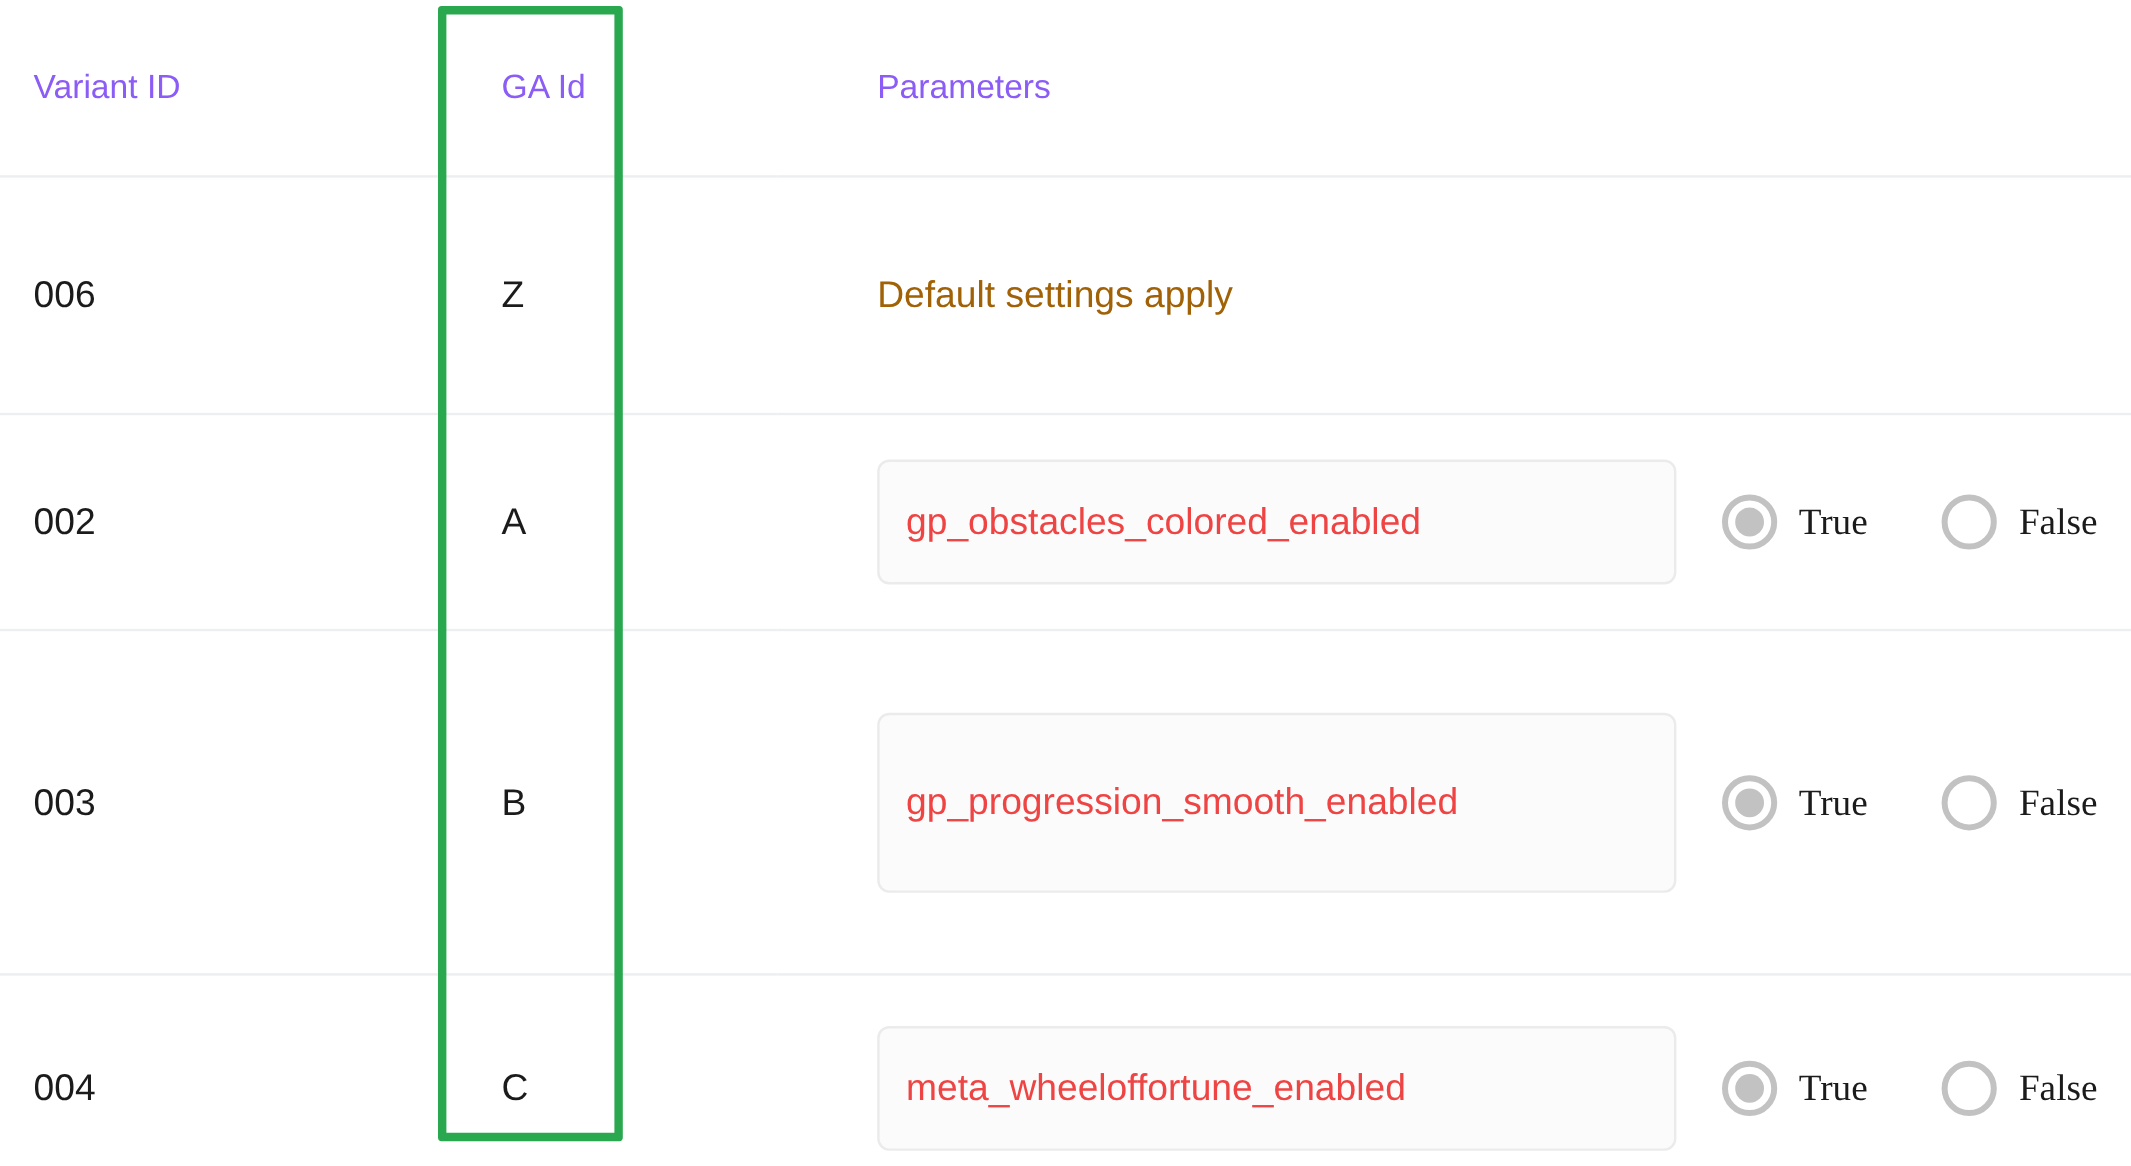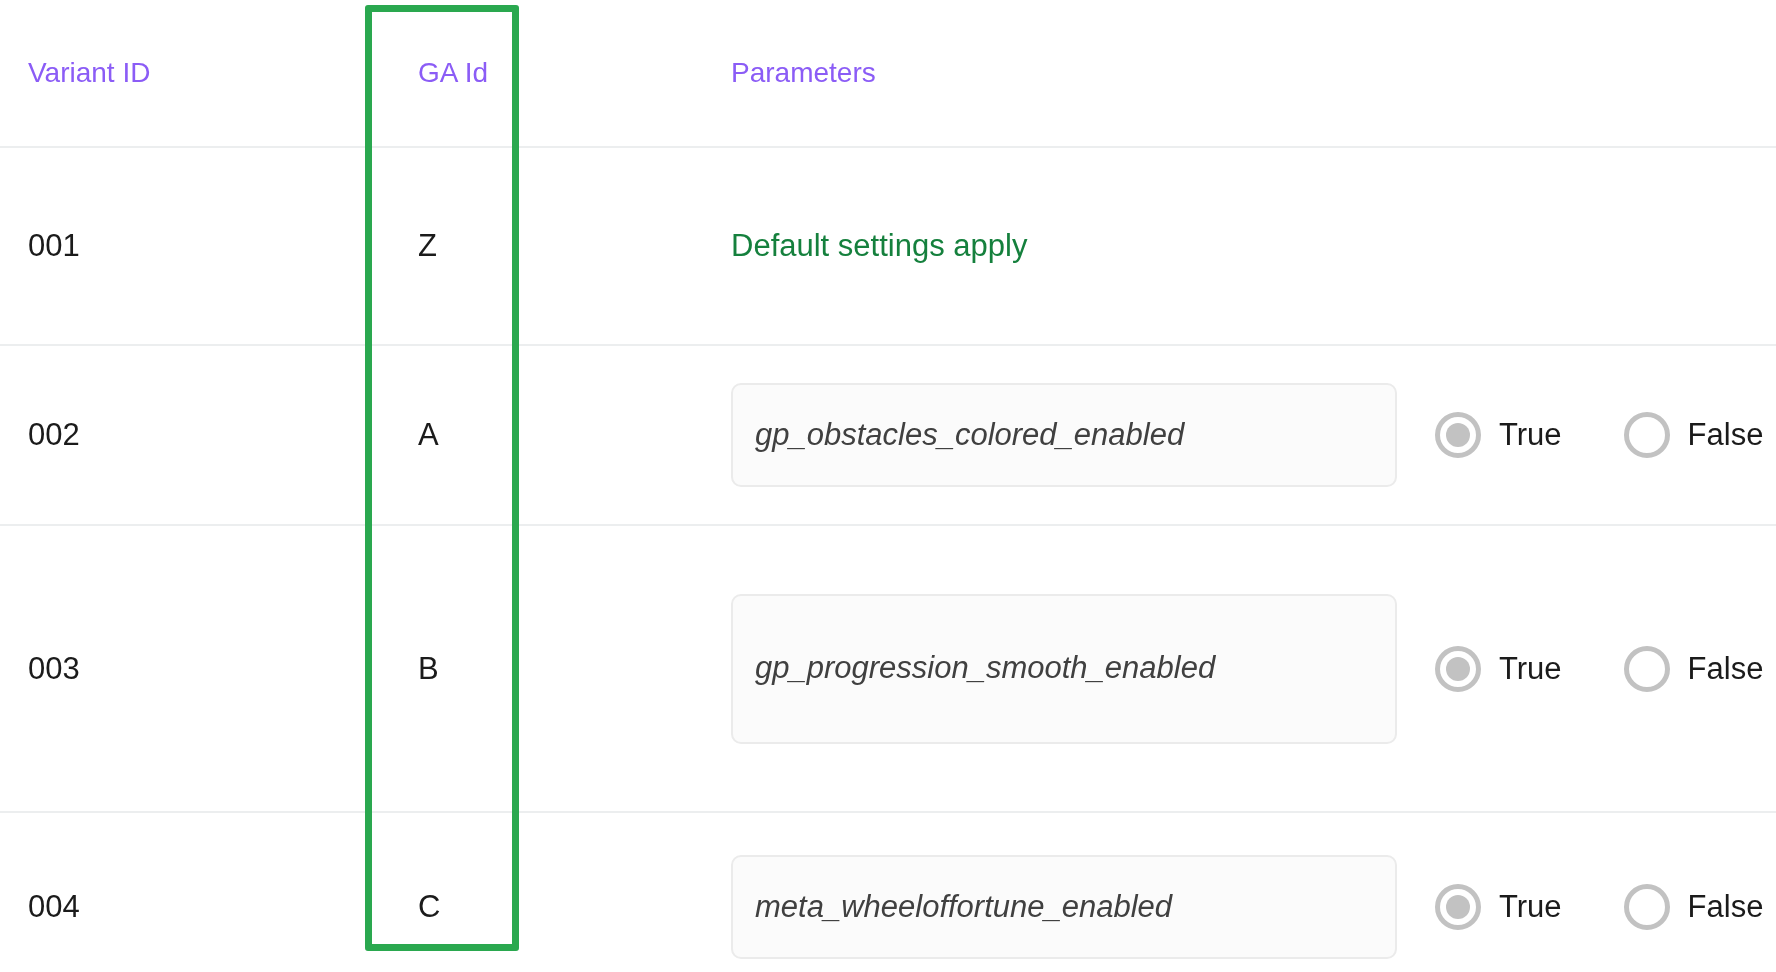--- a/index.html
+++ b/index.html
@@ -67,39 +67,38 @@
 
   
   .param-row {
     display: flex;
     align-items: center;
     gap: 0;
   }
 
   .plain-text {
     font-size: 31px;
-    color: #15803d;
+    color: #a16207;
     line-height: 1.25;
   }
 
   .param-box {
     width: 666px;
     min-height: 104px;
     background: #fbfbfb;
     border: 2px solid #ebebeb;
     border-radius: 10px;
     display: flex;
     align-items: center;
     padding: 14px 22px;
     font-size: 31px;
-    color: #404040;
+    color: #ef4444;
     line-height: 1.38;
     word-break: break-all;
     overflow-wrap: anywhere;
-    font-style: italic;
   }
 
   .param-box.tall { min-height: 150px; }
 
   
   .radio-group {
     display: flex;
     align-items: center;
     margin-left: 38px;
   }
@@ -130,20 +129,21 @@
     border-radius: 50%;
     background: #c2c2c2;
     display: block;
   }
 
   .radio-label {
     font-size: 31px;
     color: #1b1b1b;
     margin-left: 18px;
     white-space: nowrap;
+    font-family: Liberation Serif, serif;
   }
 
   
   #highlight-box {
     position: absolute;
     left: 365px;
     top: 5px;
     width: 154px;
     height: 946px;
     border: 7px solid #2aa84f;
@@ -168,21 +168,21 @@
       <tr>
         <th class="th-variant">Variant ID</th>
         <th class="th-gaid">GA Id</th>
         <th class="th-params">Parameters</th>
       </tr>
     </thead>
 
     <tbody>
 
       <tr class="row-default">
-        <td class="cell-variant">001</td>
+        <td class="cell-variant">006</td>
         <td class="cell-gaid">Z</td>
         <td class="cell-params">
           <div class="param-row">
             <span class="plain-text">Default settings apply</span>
           </div>
         </td>
       </tr>
 
       <tr class="row-param">
         <td class="cell-variant">002</td>

